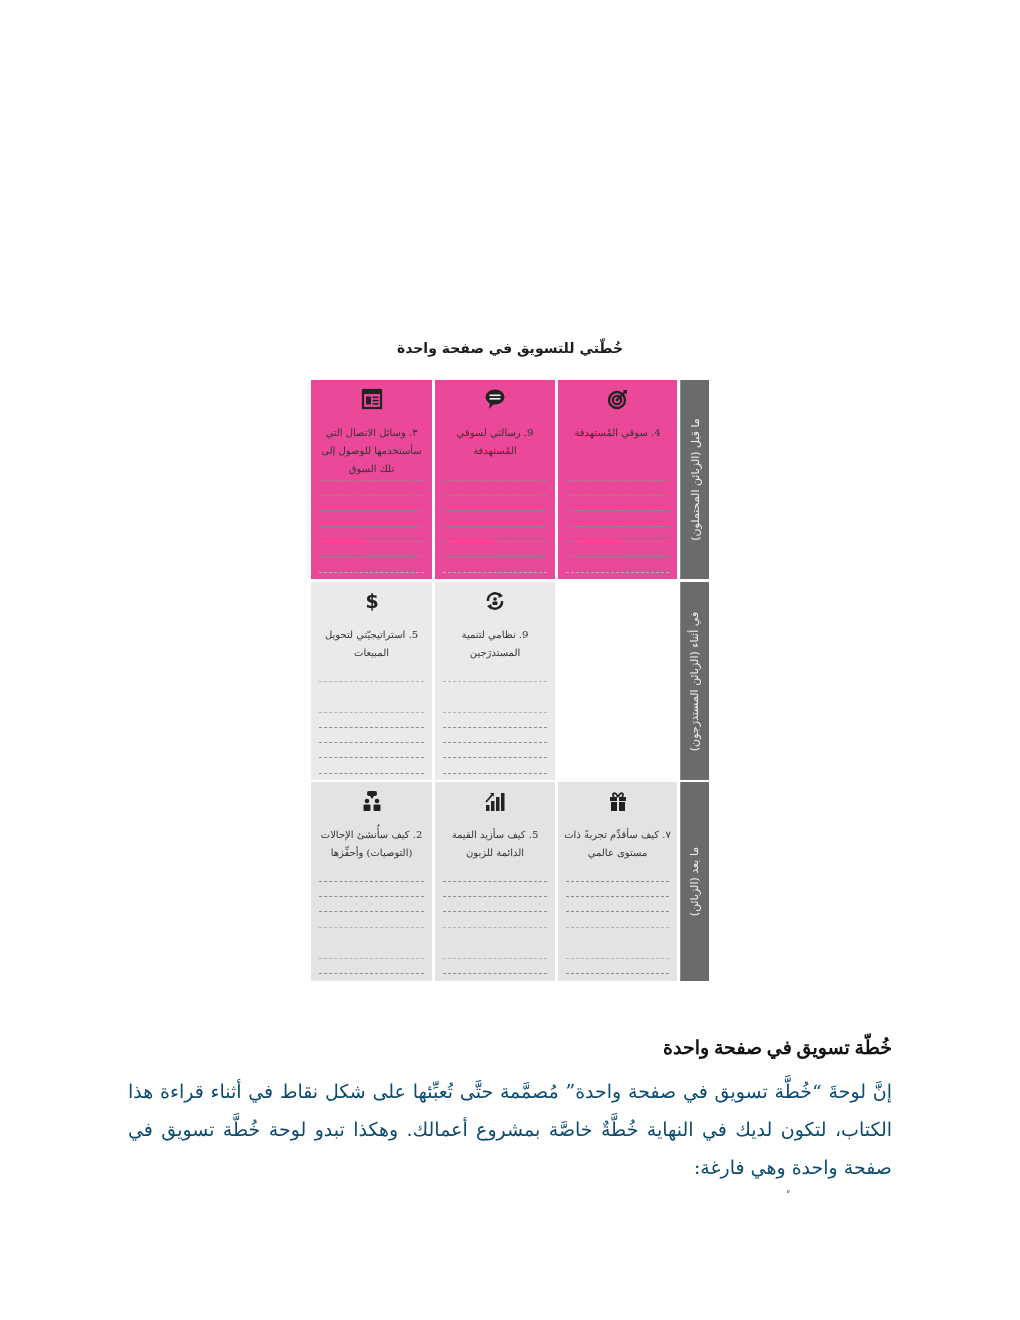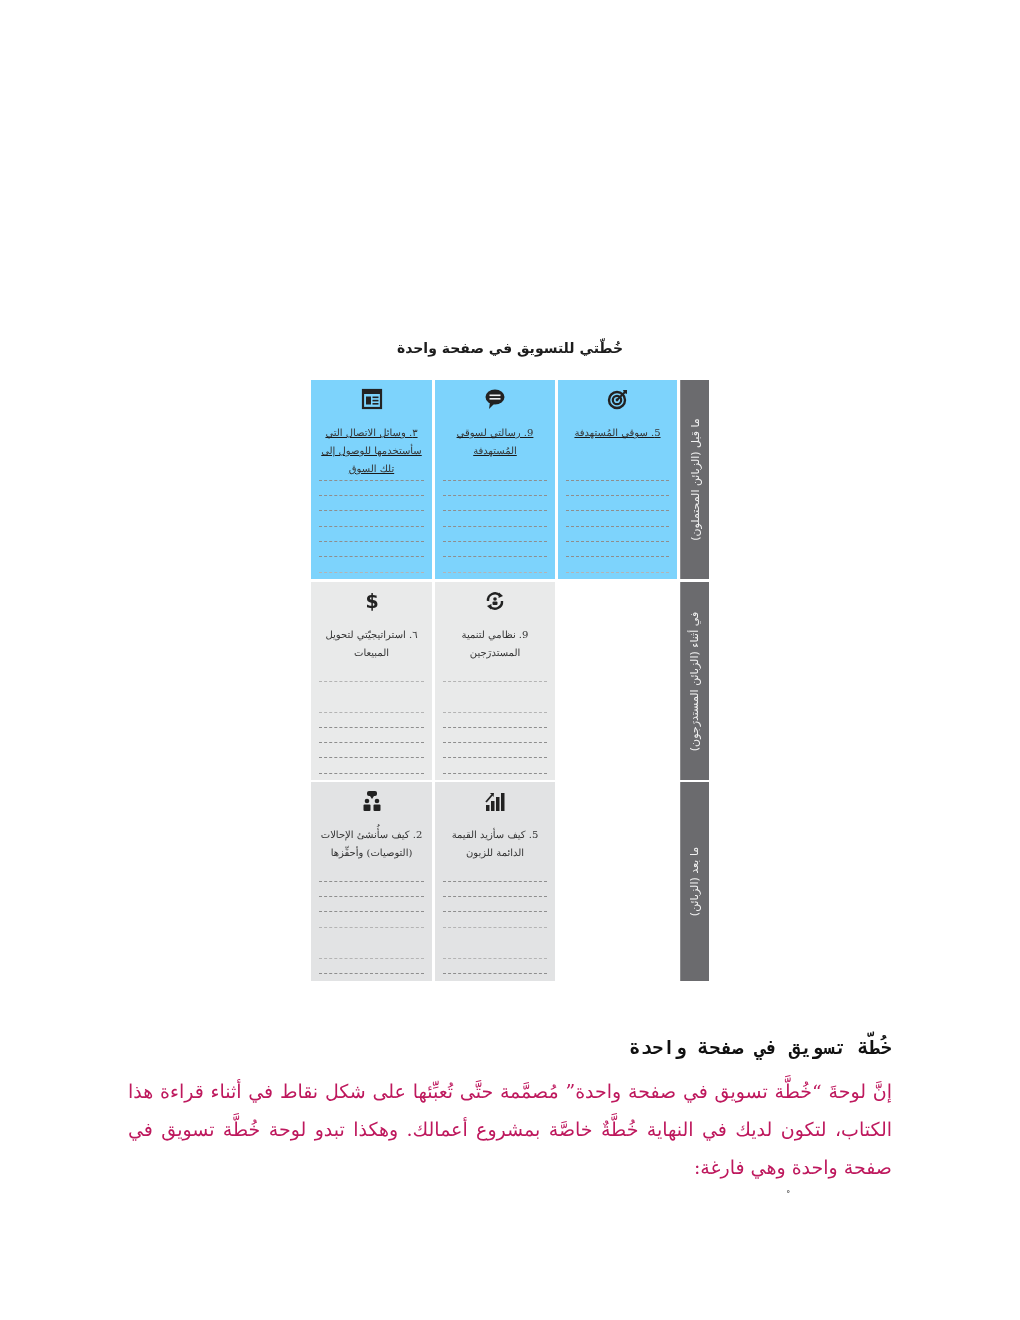--- a/index.html
+++ b/index.html
@@ -70,21 +70,21 @@
       position: absolute;
       top: 0;
       height: 100%;
       box-sizing: border-box;
       padding-top: 8px;
     }
     .cell.c0 { right: 32px; width: 119px; }
     .cell.c1 { right: 154px; width: 120px; }
     .cell.c2 { right: 277px; width: 121px; }
 
-    .r0 .cell { background: #7dd3fc; text-decoration: underline; }
+    .r0 .cell { background: #ec4899; }
     .r1 .cell { background: #e9eaea; }
     .r2 .cell { background: #e2e3e4; }
 
     .cell-icon {
       display: block;
       width: 22px;
       height: 22px;
       margin: 0 auto;
     }
     .cell-icon svg { width: 22px; height: 22px; display: block; }
@@ -110,37 +110,37 @@
       height: 0;
       border-top: 1px dashed #8e8e8e;
     }
     .dash-line.light { border-top-color: #b4b4b4; }
 
     .section-heading {
       position: absolute;
       top: 1036px;
       right: 128px;
       direction: rtl;
-      font-family: Liberation Mono, monospace;
+      font-family: Liberation Serif, serif;
       font-weight: bold;
       font-size: 19px;
       color: #111111;
     }
     .body-para {
       position: absolute;
       top: 1072px;
       right: 128px;
       width: 764px;
       direction: rtl;
       text-align: justify;
       text-align-last: right;
       font-family: "DejaVu Serif", serif;
       font-size: 19px;
       line-height: 38px;
-      color: #be185d;
+      color: #0c4a6e;
     }
     .stray-mark {
       position: absolute;
       top: 1190px;
       left: 786px;
       font-size: 9px;
       color: #333;
     }
   </style>
 </head>
@@ -158,21 +158,21 @@
     <div class="cell c0">
       <span class="cell-icon">
         <svg viewBox="0 0 22 22">
             <circle cx="10" cy="12" r="8" fill="none" stroke="#222" stroke-width="2.4"></circle>
             <circle cx="10" cy="12" r="4.2" fill="none" stroke="#222" stroke-width="2.2"></circle>
             <circle cx="10" cy="12" r="1.4" fill="#222"></circle>
             <line x1="10" y1="12" x2="18" y2="4" stroke="#222" stroke-width="2"></line>
             <polygon points="16,2 20,2 20,6 17.5,5 17,4.5" fill="#222"></polygon>
           </svg>
       </span>
-      <div class="cell-text">5. سوقي المُستهدفة</div>
+      <div class="cell-text">4. سوقي المُستهدفة</div>
       <div class="lines" style="top:100px;">
         <div class="dash-line" style="top:0px"></div>
         <div class="dash-line" style="top:15px"></div>
         <div class="dash-line" style="top:30px"></div>
         <div class="dash-line" style="top:46px"></div>
         <div class="dash-line" style="top:61px"></div>
         <div class="dash-line" style="top:76px"></div>
         <div class="dash-line light" style="top:92px"></div>
       </div>
     </div>
@@ -249,37 +249,57 @@
         <div class="dash-line" style="top:92px"></div>
       </div>
     </div>
 
     <div class="cell c2">
       <span class="cell-icon">
         <svg viewBox="0 0 22 22">
             <text x="11" y="18" text-anchor="middle" font-family="DejaVu Sans, sans-serif" font-weight="bold" font-size="19" fill="#222">$</text>
           </svg>
       </span>
-      <div class="cell-text">٦. استراتيجيّتي لتحويل المبيعات</div>
+      <div class="cell-text">5. استراتيجيّتي لتحويل المبيعات</div>
       <div class="lines" style="top:99px;">
         <div class="dash-line light" style="top:0px"></div>
         <div class="dash-line light" style="top:31px"></div>
         <div class="dash-line" style="top:46px"></div>
         <div class="dash-line" style="top:61px"></div>
         <div class="dash-line" style="top:76px"></div>
         <div class="dash-line" style="top:92px"></div>
       </div>
     </div>
   </div>
 
   <div class="grid-row r2">
     <div class="row-label">
       <span>ما بعد (الزبائن)</span>
     </div>
 
+    <div class="cell c0">
+      <span class="cell-icon">
+        <svg viewBox="0 0 22 22">
+            <rect x="3" y="7" width="16" height="4" fill="#222"></rect>
+            <rect x="4" y="12" width="14" height="9" fill="#222"></rect>
+            <rect x="10" y="7" width="2" height="14" fill="#e2e3e4"></rect>
+            <path d="M11 7 C8 1 4 3 7 7" fill="none" stroke="#222" stroke-width="1.8"></path>
+            <path d="M11 7 C14 1 18 3 15 7" fill="none" stroke="#222" stroke-width="1.8"></path>
+          </svg>
+      </span>
+      <div class="cell-text">٧. كيف سأقدِّم تجربةً ذات مستوى عالمي</div>
+      <div class="lines" style="top:99px;">
+        <div class="dash-line" style="top:0px"></div>
+        <div class="dash-line" style="top:15px"></div>
+        <div class="dash-line" style="top:30px"></div>
+        <div class="dash-line light" style="top:46px"></div>
+        <div class="dash-line light" style="top:77px"></div>
+        <div class="dash-line" style="top:92px"></div>
+      </div>
+    </div>
 
     <div class="cell c1">
       <span class="cell-icon">
         <svg viewBox="0 0 22 22">
             <rect x="2" y="15" width="3.5" height="6" fill="#222"></rect>
             <rect x="7" y="11" width="3.5" height="10" fill="#222"></rect>
             <rect x="12" y="7" width="3.5" height="14" fill="#222"></rect>
             <rect x="17" y="3" width="3.5" height="18" fill="#222"></rect>
             <line x1="2" y1="12" x2="8" y2="5" stroke="#222" stroke-width="1.8"></line>
             <polygon points="6,3 10,3 9.5,7" fill="#222"></polygon>

